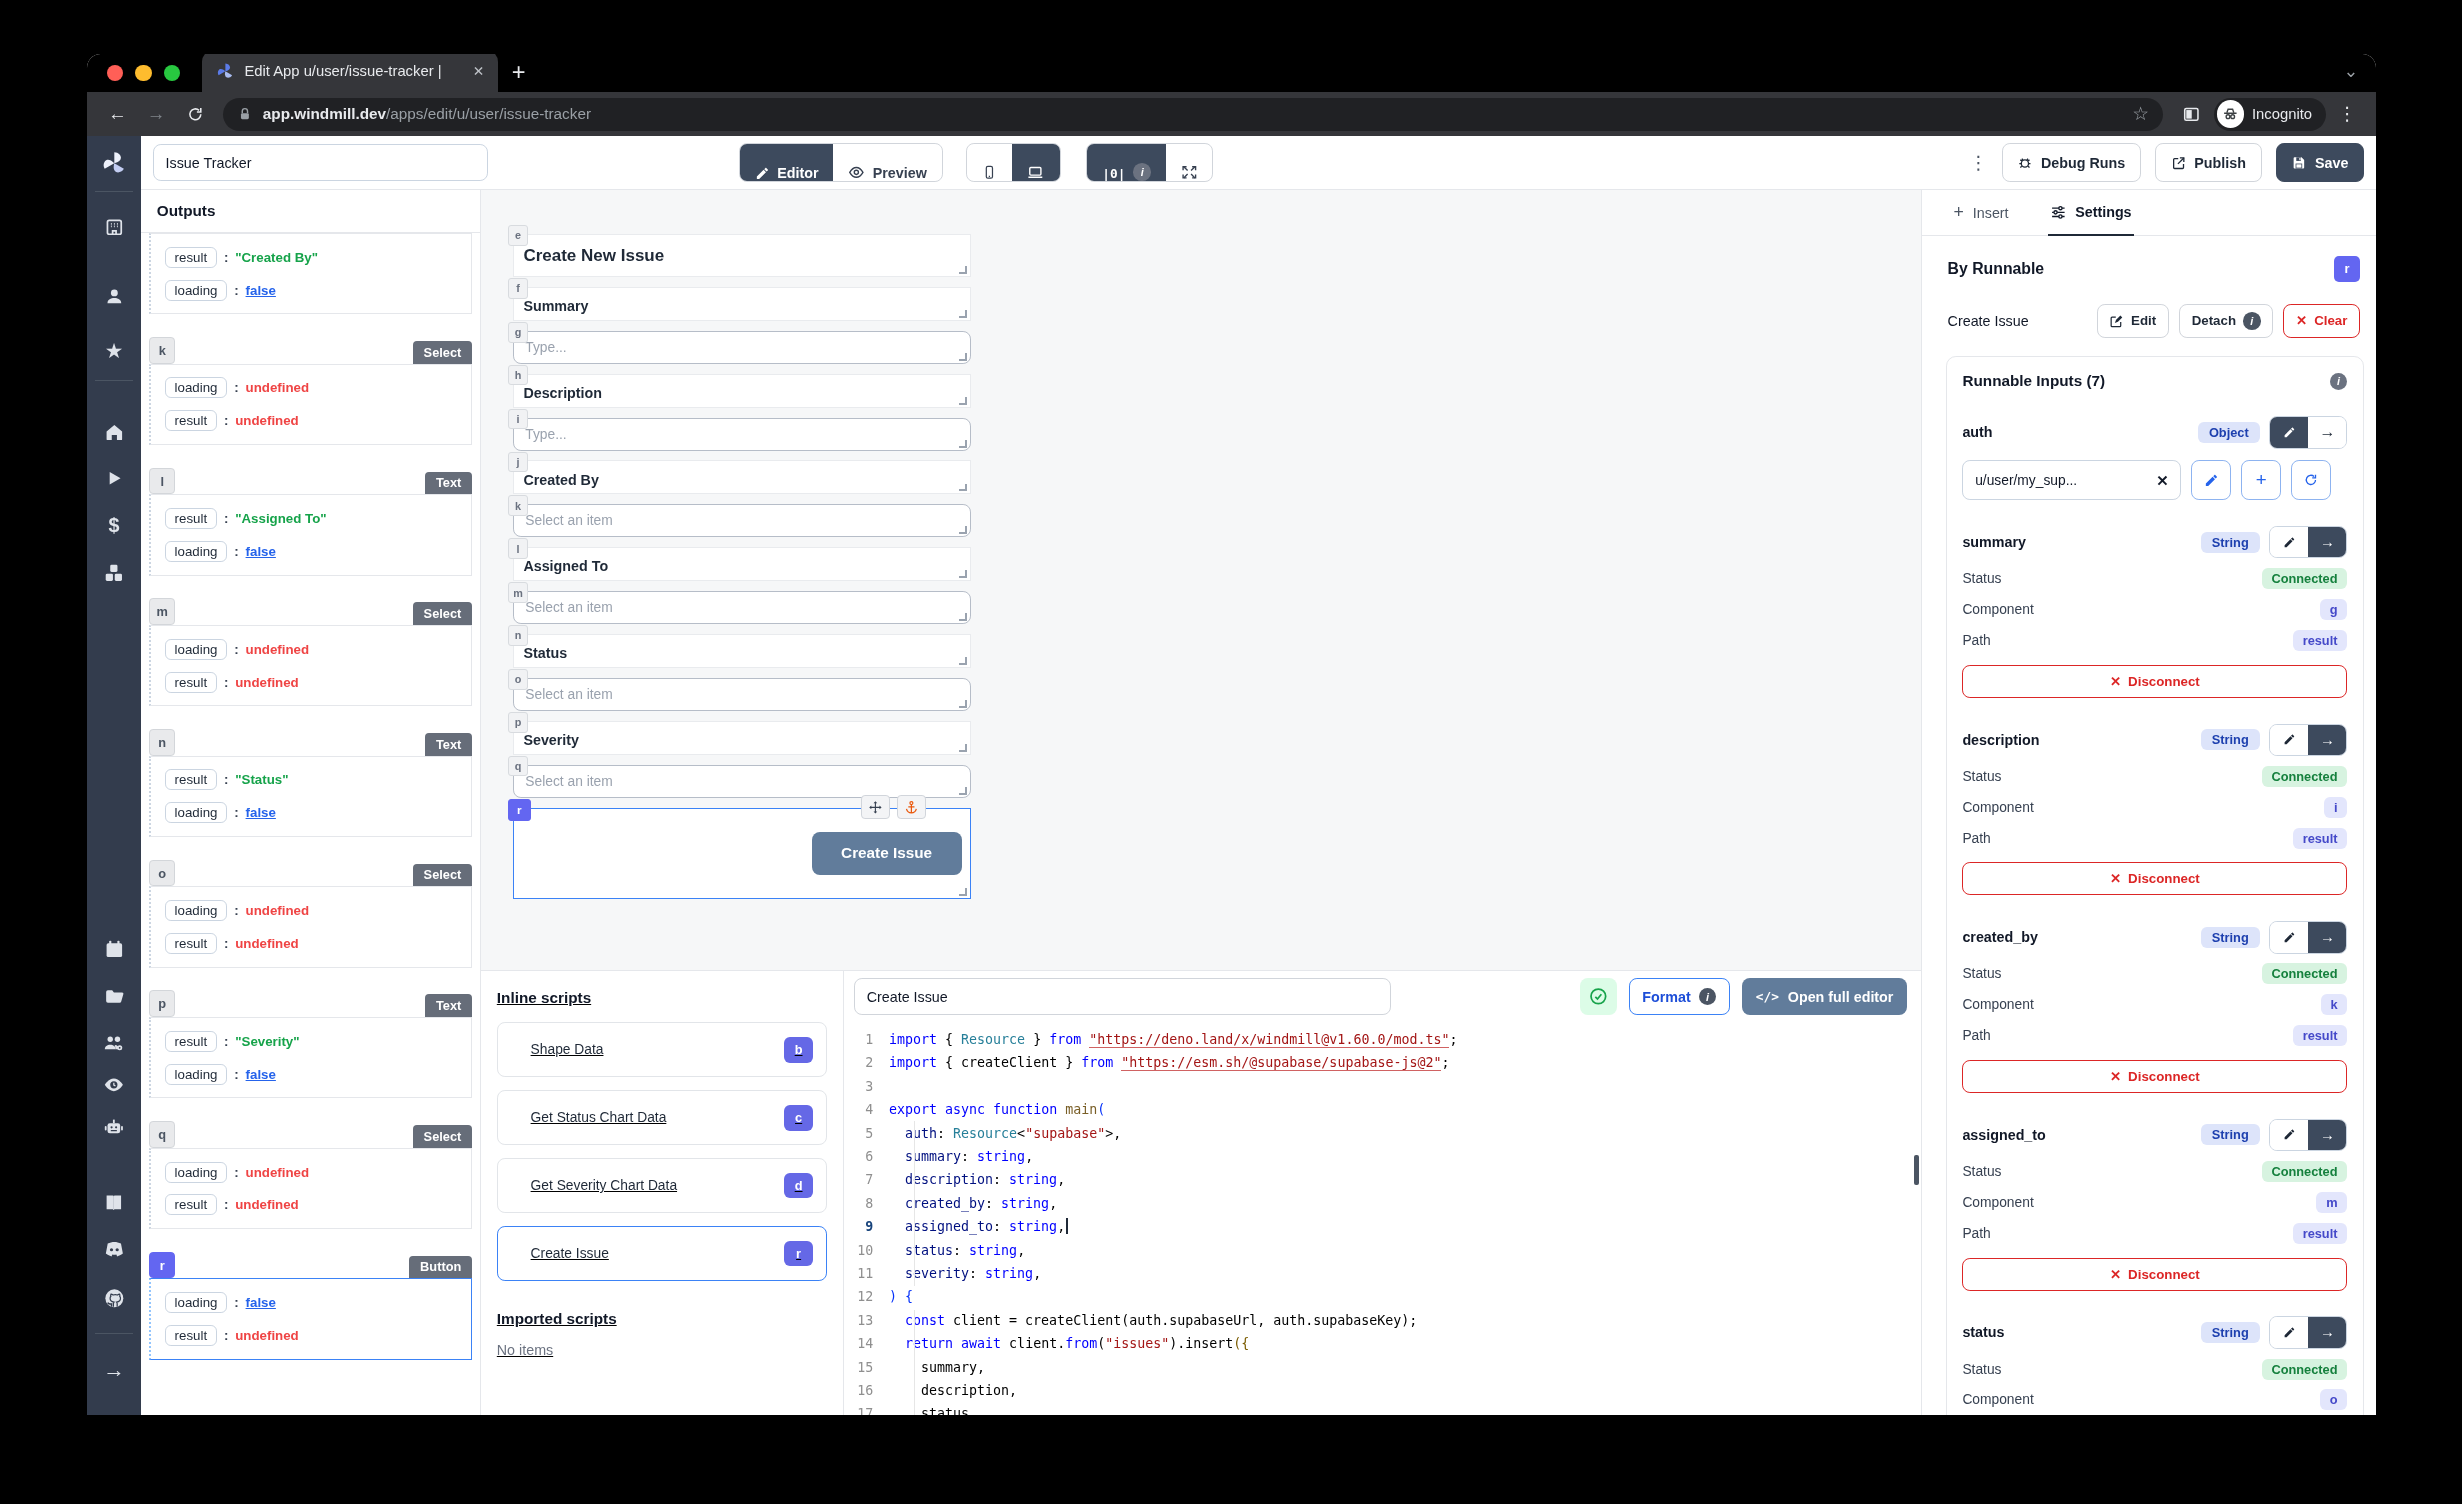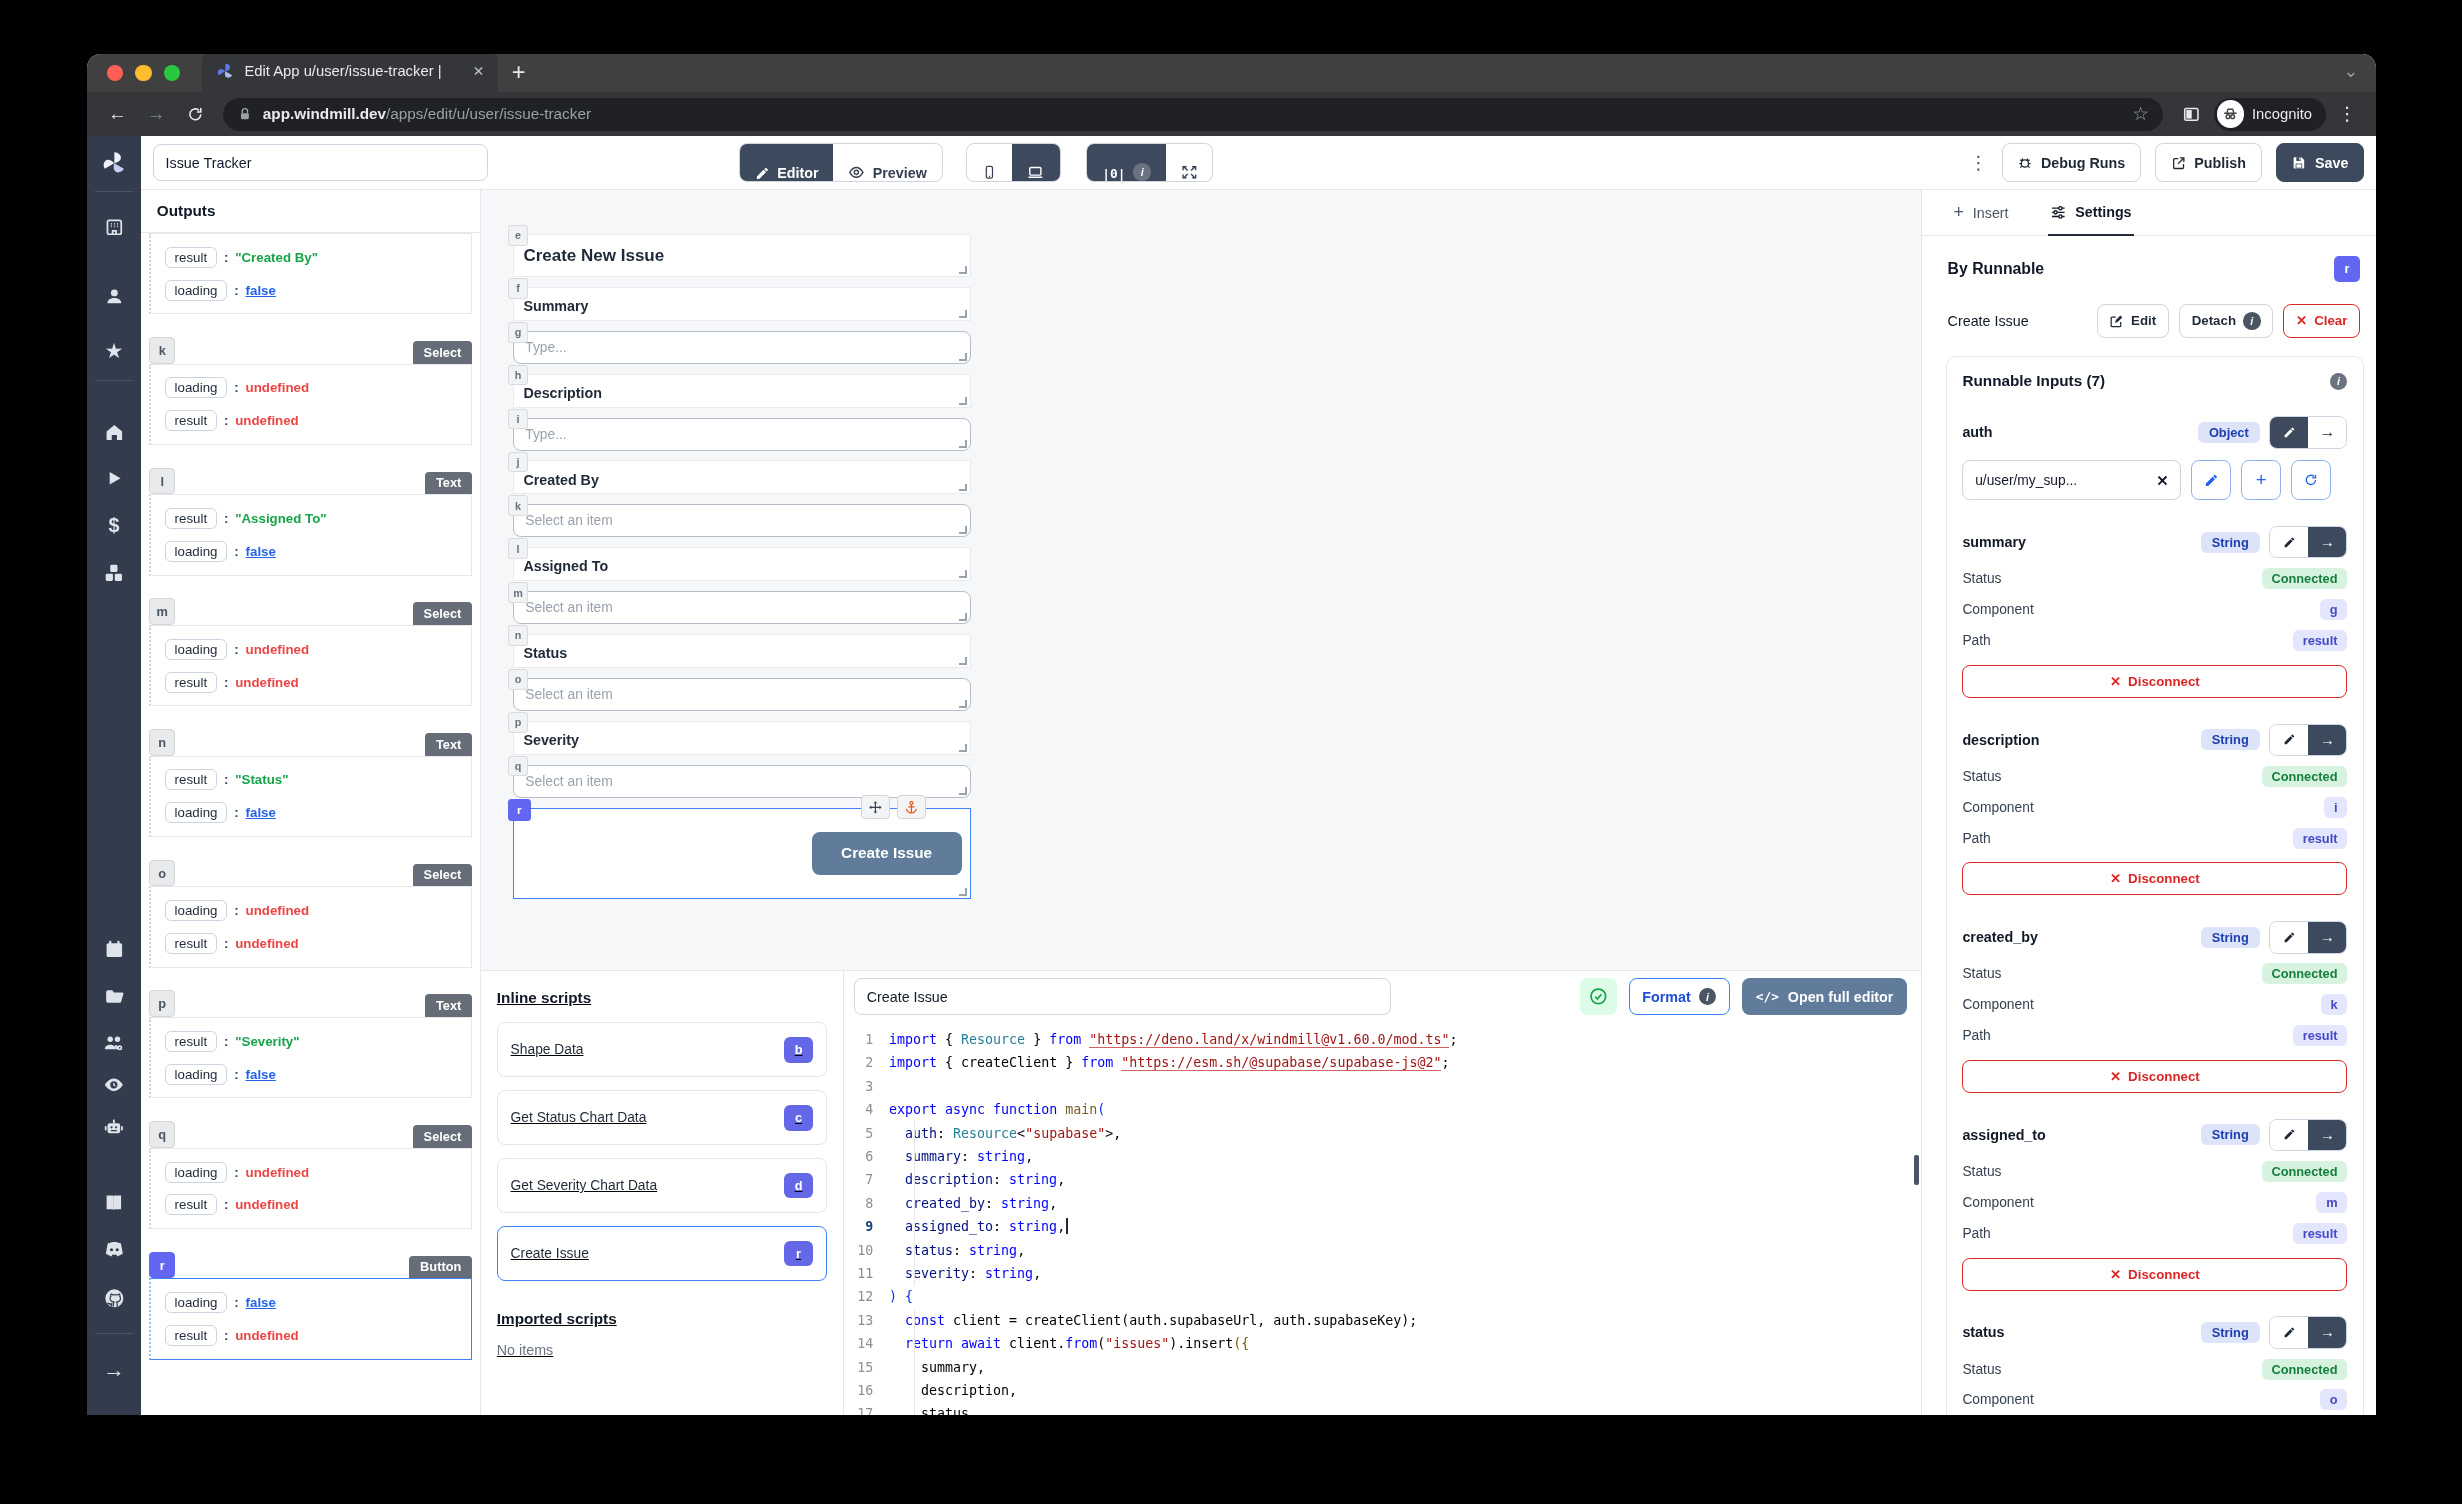--- a/index.html
+++ b/index.html
@@ -1,20 +1,20 @@
 <!DOCTYPE html>
 <html><head>
 <meta charset="utf-8">
 <style>
   html,body{margin:0;padding:0;width:2463px;height:1504px;background:#000;font-family:"Liberation Sans",sans-serif;overflow:hidden;}
   *{box-sizing:border-box;}
   .window{position:absolute;left:87px;top:54px;width:2289px;height:1361px;border-radius:13.8px 13.8px 0 0;overflow:hidden;background:#fff;display:flex;flex-direction:column;}
 
   
-  .tabbar{height:38px;background:#404040;display:flex;align-items:flex-end;flex:none;position:relative;}
+  .tabbar{height:38px;background:#000000;display:flex;align-items:flex-end;flex:none;position:relative;}
   .lights{display:flex;gap:11.8px;align-items:center;height:100%;padding:0 21.7px 0 19.7px;}
   .light{width:16.7px;height:16.7px;border-radius:50%;}
   .l-red{background:#ff5f57}.l-yel{background:#febc2e}.l-grn{background:#28c840}
   .tab{height:42px;width:296px;background:#35363a;border-radius:11.8px 11.8px 0 0;display:flex;align-items:center;padding:0 11.8px 0 13.8px;gap:9.9px;color:#e8eaed;font-size:14.8px;}
   .tab-title{white-space:nowrap;overflow:hidden;flex:1;}
   .tab-close{color:#bdc1c6;font-size:13.8px;padding:0 2px;}
   .newtab{color:#e8eaed;font-size:23.6px;margin:0 0 5.9px 13.8px;}
   .tabbar-chev{position:absolute;right:17.7px;bottom:9.9px;color:#9aa0a6;font-size:17.7px;}
 
   
@@ -84,21 +84,21 @@
   .chandles{position:absolute;top:-12.8px;right:45px;display:flex;gap:6.9px;z-index:3;}
   .hbtn{width:28.6px;height:24.6px;background:#f3f4f6;border:1px solid #d1d5db;border-radius:3.9px;display:flex;align-items:center;justify-content:center;}
   .cbtn{margin-left:auto;margin-right:7.9px;width:150px;height:43px;background:#617c9b;border-radius:7.9px;color:#fff;font-size:15.3px;font-weight:700;display:flex;align-items:center;justify-content:center;}
 
   
   .bottom{height:445px;flex:none;border-top:1px solid #e5e7eb;display:flex;min-width:0;}
   .scripts{width:363px;flex:none;border-right:1px solid #e5e7eb;padding:17.7px 15.8px;background:#fff;text-decoration:underline;}
   .sc-title{font-size:15.3px;font-weight:700;color:#111827;margin-bottom:15.8px;}
   .sitem{height:55px;border:1px solid #e2e5e9;border-radius:7.9px;display:flex;align-items:center;justify-content:space-between;padding:0 12.8px;margin-bottom:12.8px;background:#fff;}
   .sitem.sel{border-color:#3b82f6;}
-  .slabel{font-size:13.8px;color:#1f2937;}
+  .slabel{font-size:13.8px;color:#1f2937;margin-left:20px;}
   .sbadge{width:29.6px;height:25.6px;border-radius:5.9px;background:#6568e6;color:#fff;font-size:12.8px;font-weight:700;display:flex;align-items:center;justify-content:center;}
   .imp-title{font-size:15.3px;font-weight:700;color:#111827;margin:29.6px 0 13.8px;}
   .imp-empty{font-size:14.3px;color:#6b7280;}
 
   .codewrap{flex:1;display:flex;flex-direction:column;min-width:0;background:#fff;}
   .code-head{height:51px;flex:none;display:flex;align-items:center;padding:0 9.9px;gap:11.8px;}
   .codename{width:537px;height:37px;border:1px solid #d1d5db;border-radius:7.9px;padding:0 11.8px;font-size:14.3px;color:#111827;font-family:"Liberation Sans",sans-serif;outline:none;}
   .checkchip{margin-left:auto;width:37px;height:37px;border-radius:7.9px;background:#dcfce7;display:flex;align-items:center;justify-content:center;}
   .fmtbtn{height:37px;border:1px solid #3b82f6;border-radius:7.9px;background:#fff;color:#1d4ed8;font-size:14.3px;font-weight:700;display:flex;align-items:center;gap:7.9px;padding:0 12.8px;}
   .openfull{height:37px;border-radius:7.9px;background:#617c9b;color:#fff;font-size:14.3px;font-weight:700;display:flex;align-items:center;gap:8.9px;padding:0 13.8px;margin-right:3.9px;}

